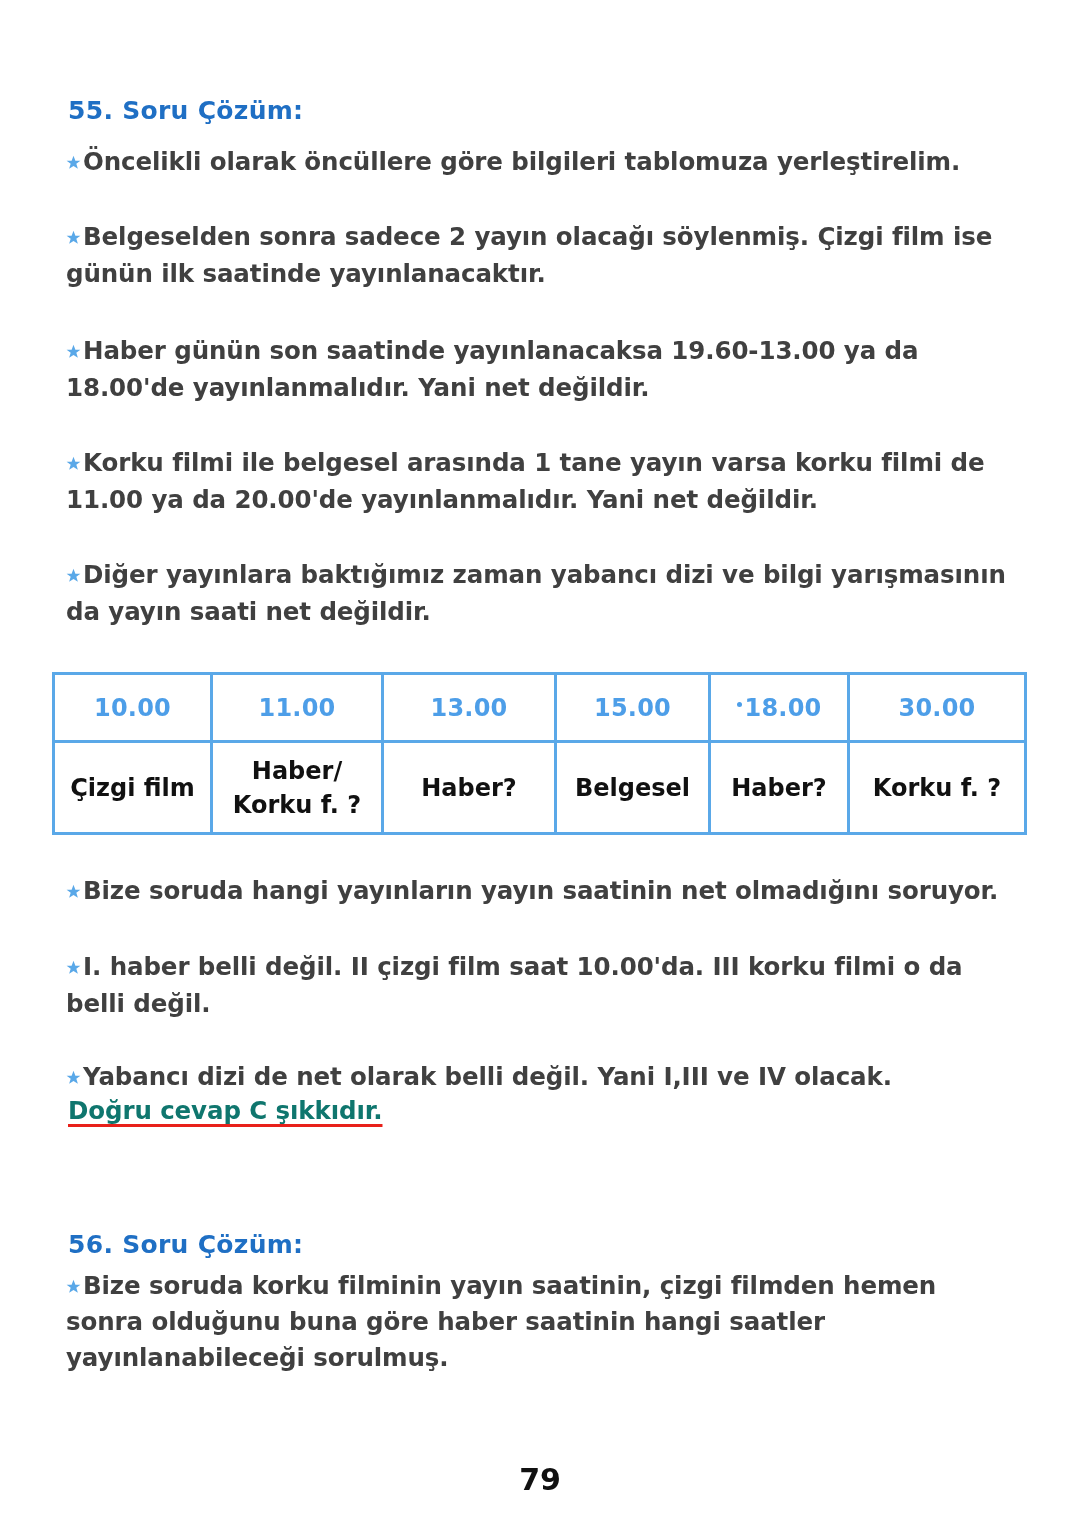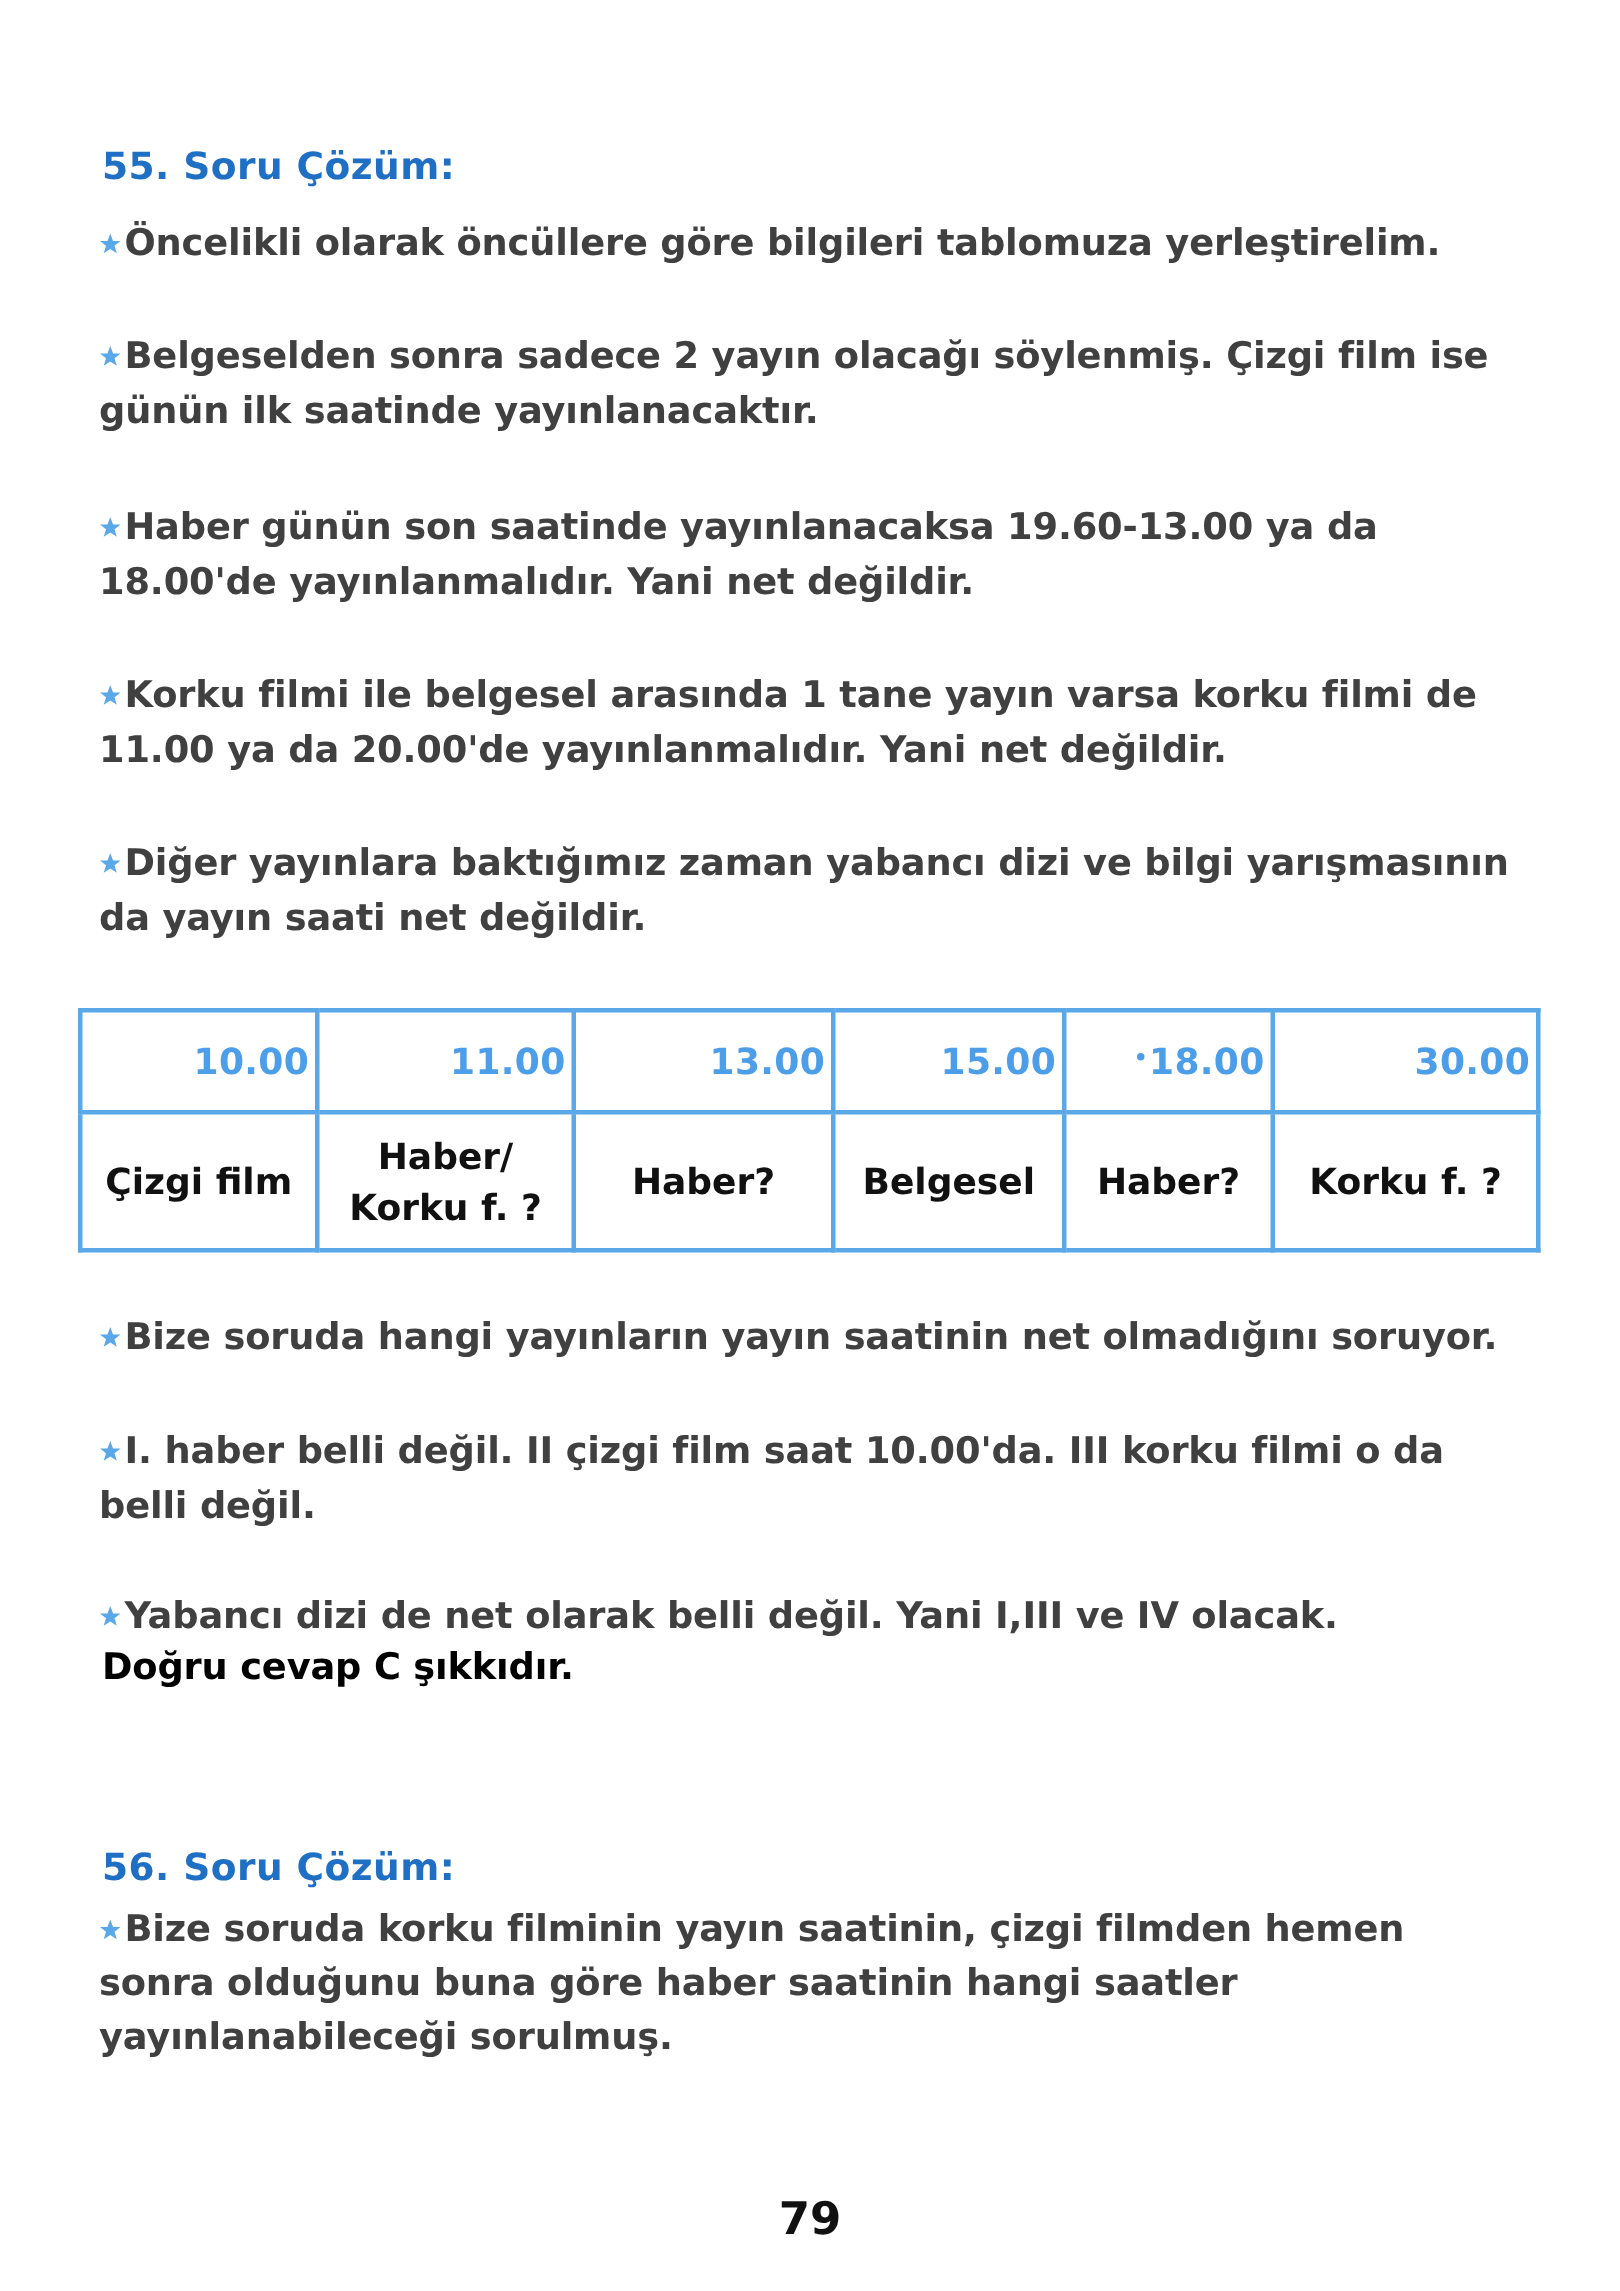--- a/index.html
+++ b/index.html
@@ -74,21 +74,20 @@
     text-align: center;
     vertical-align: middle;
     padding: 2px 4px;
   }
   .sched-table tr.head td {
     height: 68px;
     color: #4d9ee8;
     font-size: 24px;
     font-weight: bold;
     letter-spacing: 0.2px;
-    text-align: right;
   }
   .sched-table tr.body td {
     height: 92px;
     color: #111111;
     font-size: 24px;
     font-weight: bold;
     line-height: 34px;
   }
   .cell-two-line { white-space: pre-line; text-align: left; padding-left: 12px; }
 
@@ -101,21 +100,22 @@
     margin-right: 3px;
   }
 
   
   .answer-line {
     position: absolute;
     left: 68px;
     top: 1096px;
     font-size: 24.5px;
     font-weight: bold;
-    color: #000000;
+    color: #0f766e;
+    text-decoration: underline;
     text-decoration-color: #e8201a;
     text-underline-offset: 5px;
     text-decoration-thickness: 3px;
     letter-spacing: -0.1px;
   }
 
   
   .page-number {
     position: absolute;
     left: 0;

